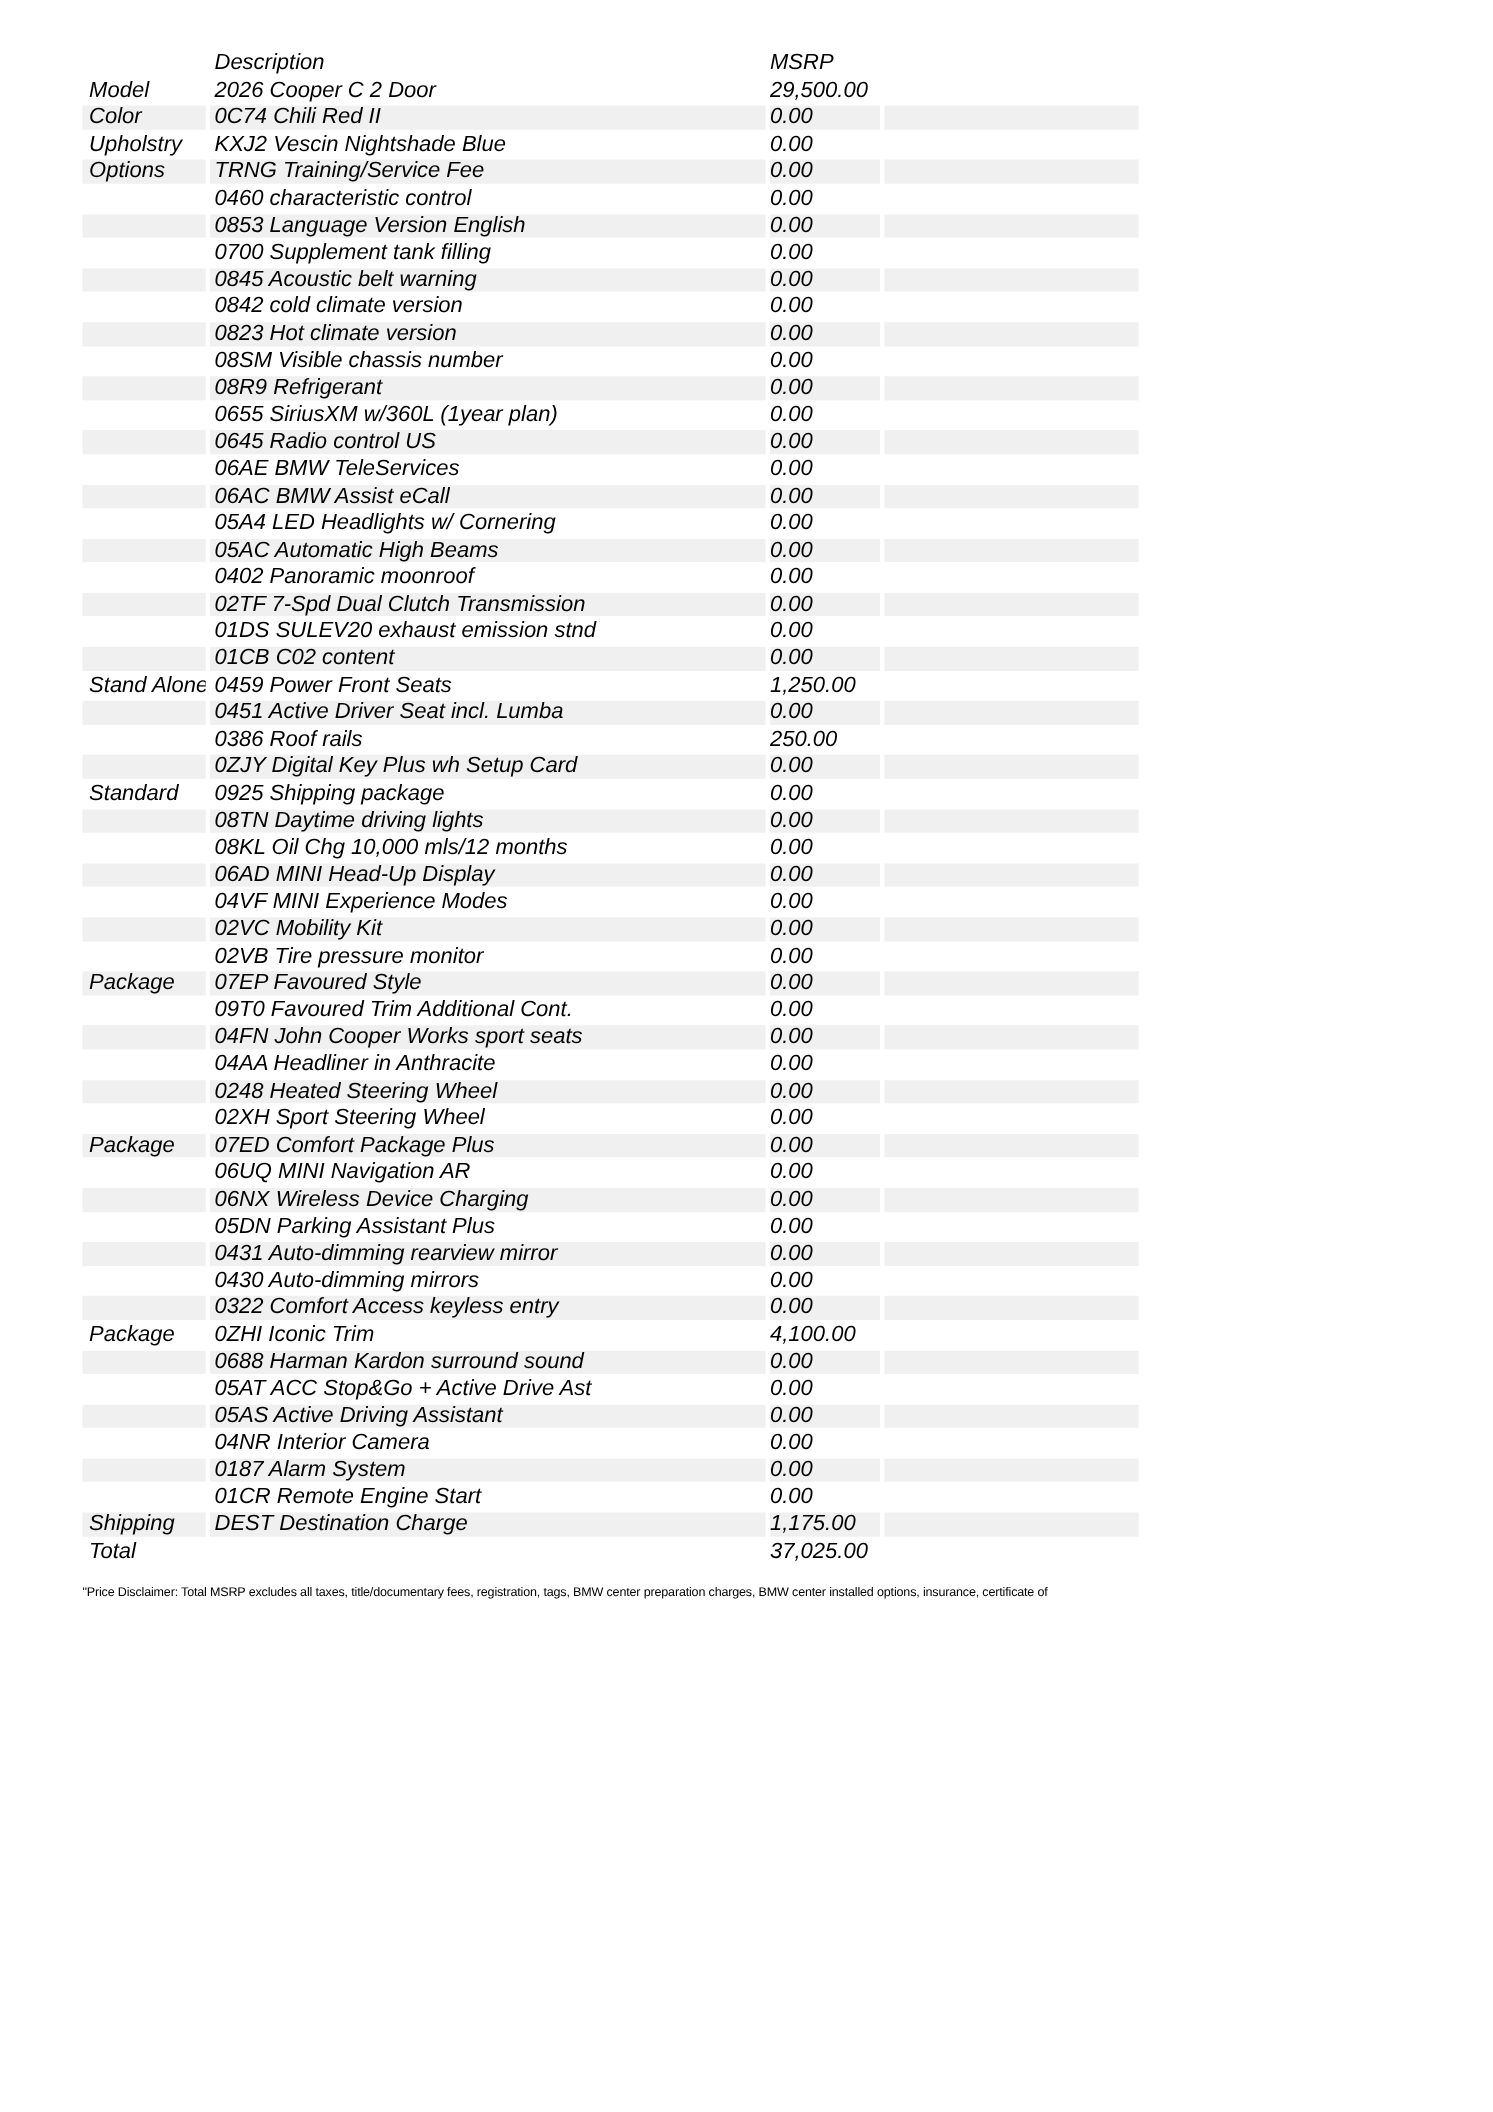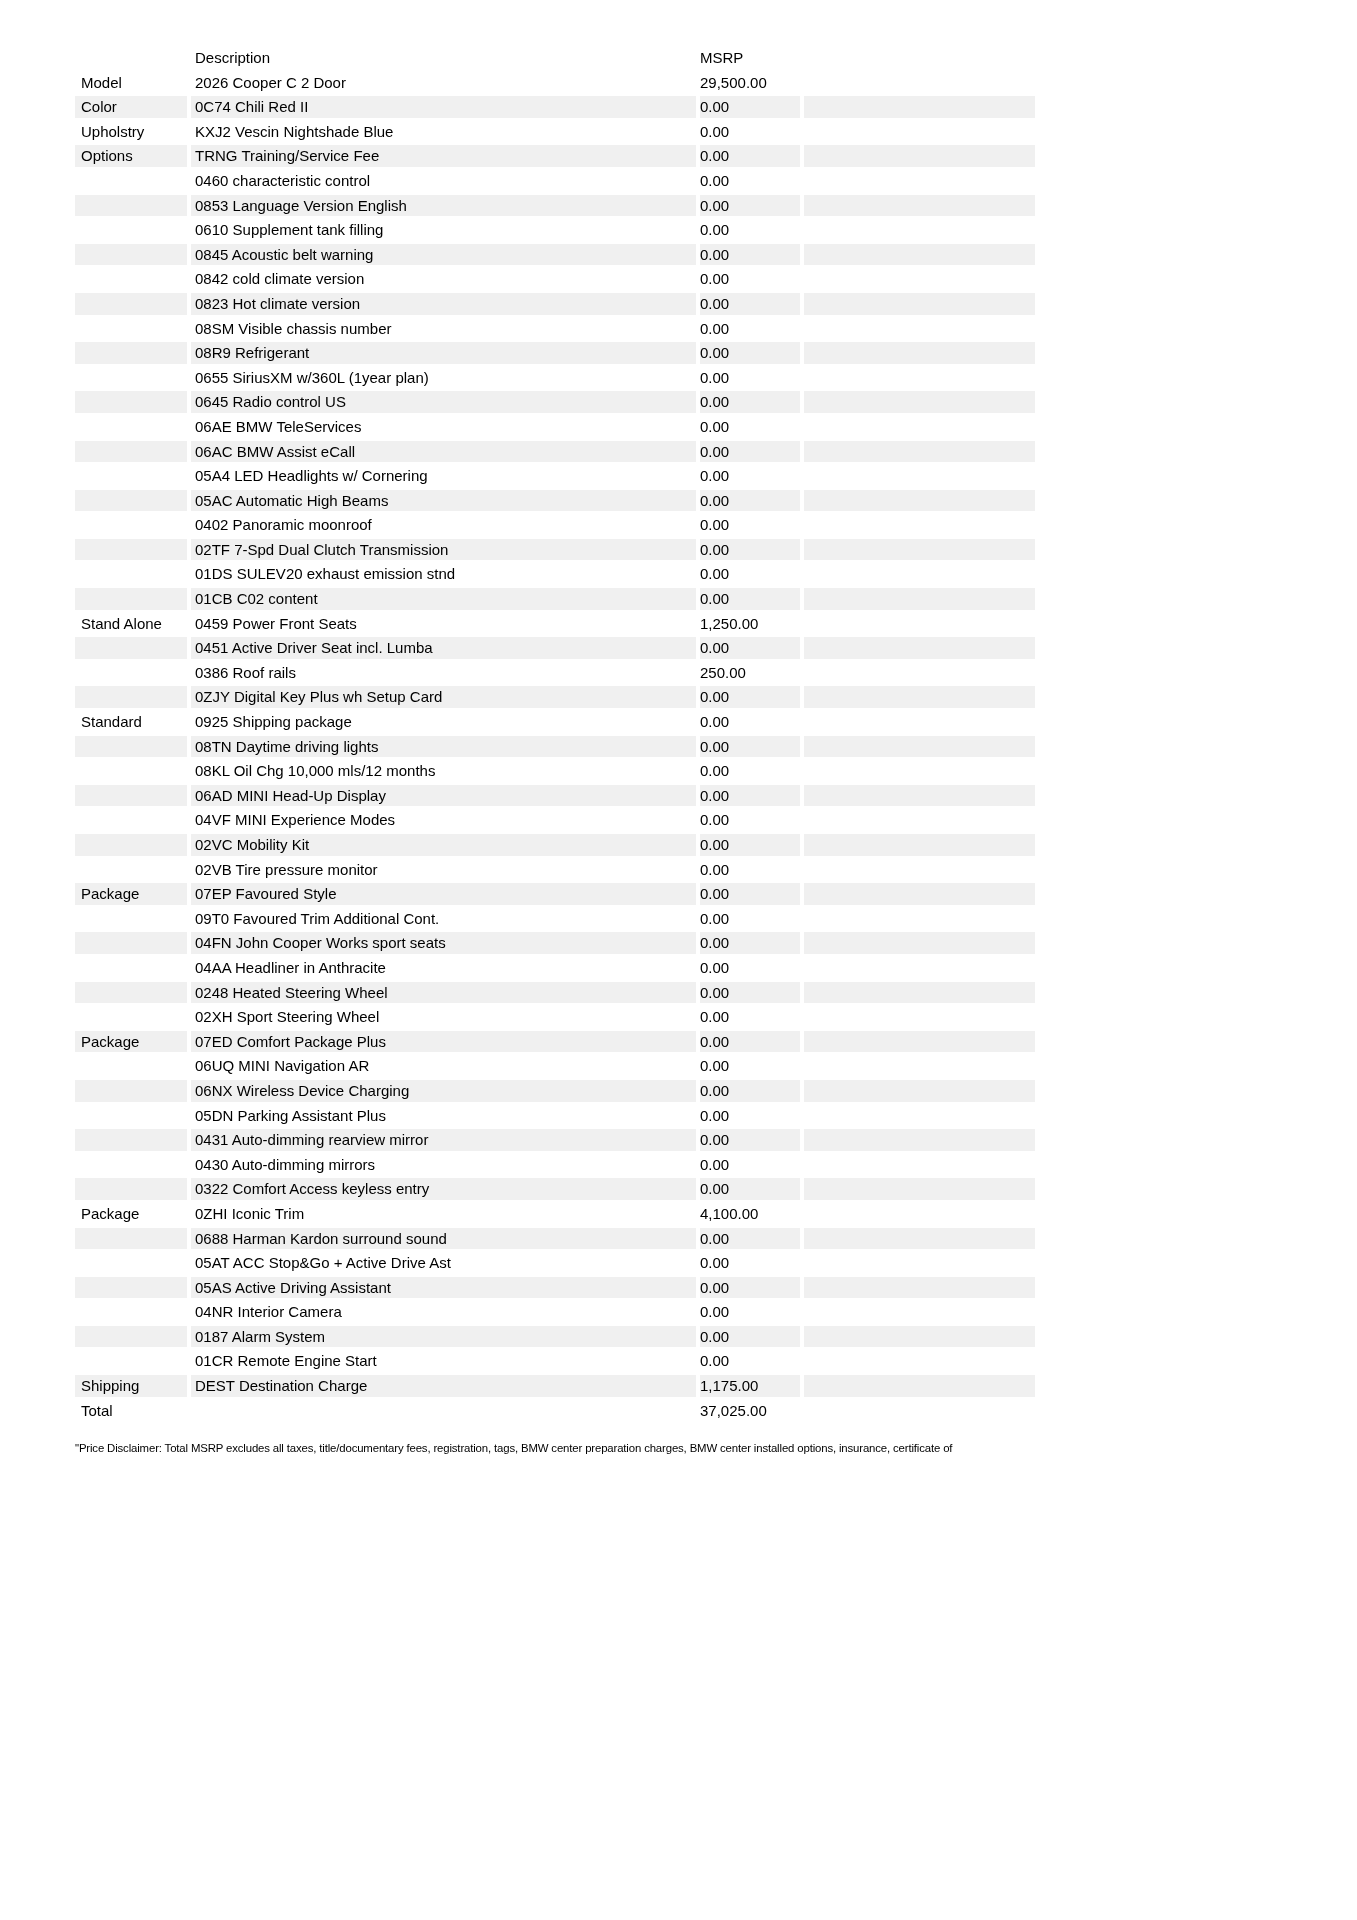--- a/index.html
+++ b/index.html
@@ -15,21 +15,22 @@
   }
   .content {
     padding: 44px 0 0 75px;
   }
   table.pricing {
     border-collapse: separate;
     border-spacing: 4px 3px;
     table-layout: fixed;
     width: 968px;
     margin-left: -4px;
-    font-size: 15px;
+    font-size: 20px;
+    font-style: italic;
   }
   table.pricing th, table.pricing td {
     height: 21.6px;
     line-height: 21.6px;
     vertical-align: middle;
     white-space: nowrap;
     overflow: hidden;
     font-weight: normal;
     text-align: left;
   }
@@ -99,21 +100,21 @@
             <td class="col-filler"></td>
           </tr>
           <tr>
             <td class="col-category"></td>
             <td class="col-description">0853 Language Version English</td>
             <td class="col-msrp">0.00</td>
             <td class="col-filler"></td>
           </tr>
           <tr>
             <td class="col-category"></td>
-            <td class="col-description">0610 Supplement tank filling</td>
+            <td class="col-description">0700 Supplement tank filling</td>
             <td class="col-msrp">0.00</td>
             <td class="col-filler"></td>
           </tr>
           <tr>
             <td class="col-category"></td>
             <td class="col-description">0845 Acoustic belt warning</td>
             <td class="col-msrp">0.00</td>
             <td class="col-filler"></td>
           </tr>
           <tr>

